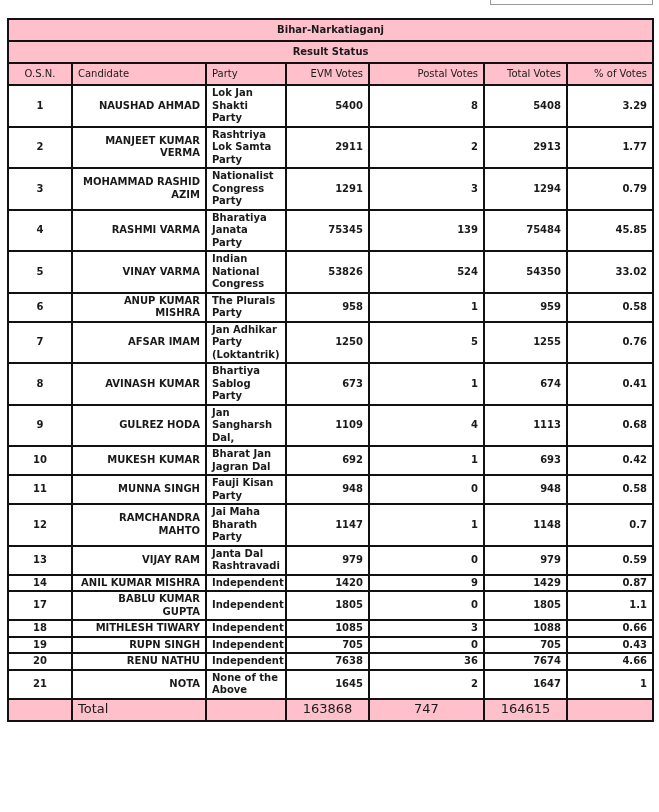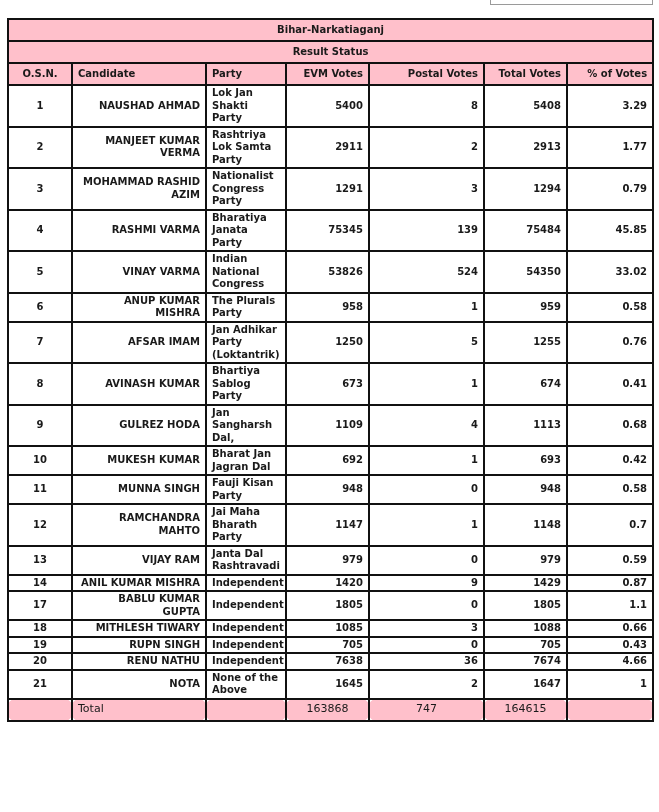--- a/index.html
+++ b/index.html
@@ -45,35 +45,34 @@
     }
     .pink { background: #ffc0cb; }
     tr.title-row td, tr.status-row td {
       text-align: center;
       height: 18px;
       font-size: 10px;
     }
     tr.head-row th {
       height: 18px;
       font-size: 10px;
-      font-weight: bold;
+      font-weight: normal;
     }
     th.c-osn { text-align: center; }
     th.c-cand, th.c-party { text-align: left; }
     th.num { text-align: right; }
     td.osn { text-align: center; }
     td.cand { text-align: right; }
     td.party { text-align: left; }
     td.num { text-align: right; }
     tr.data-row td { background: #ffffff; }
     tr.total-row td {
       font-weight: normal;
-      font-size: 11px;
+      font-size: 13px;
       height: 18px;
-      border-radius: 8px;
     }
     tr.total-row td.tnum { text-align: center; }
   </style>
 </head>
 <body>
 
 <div class="top-box"></div>
 
 <table class="results">
   <colgroup>

